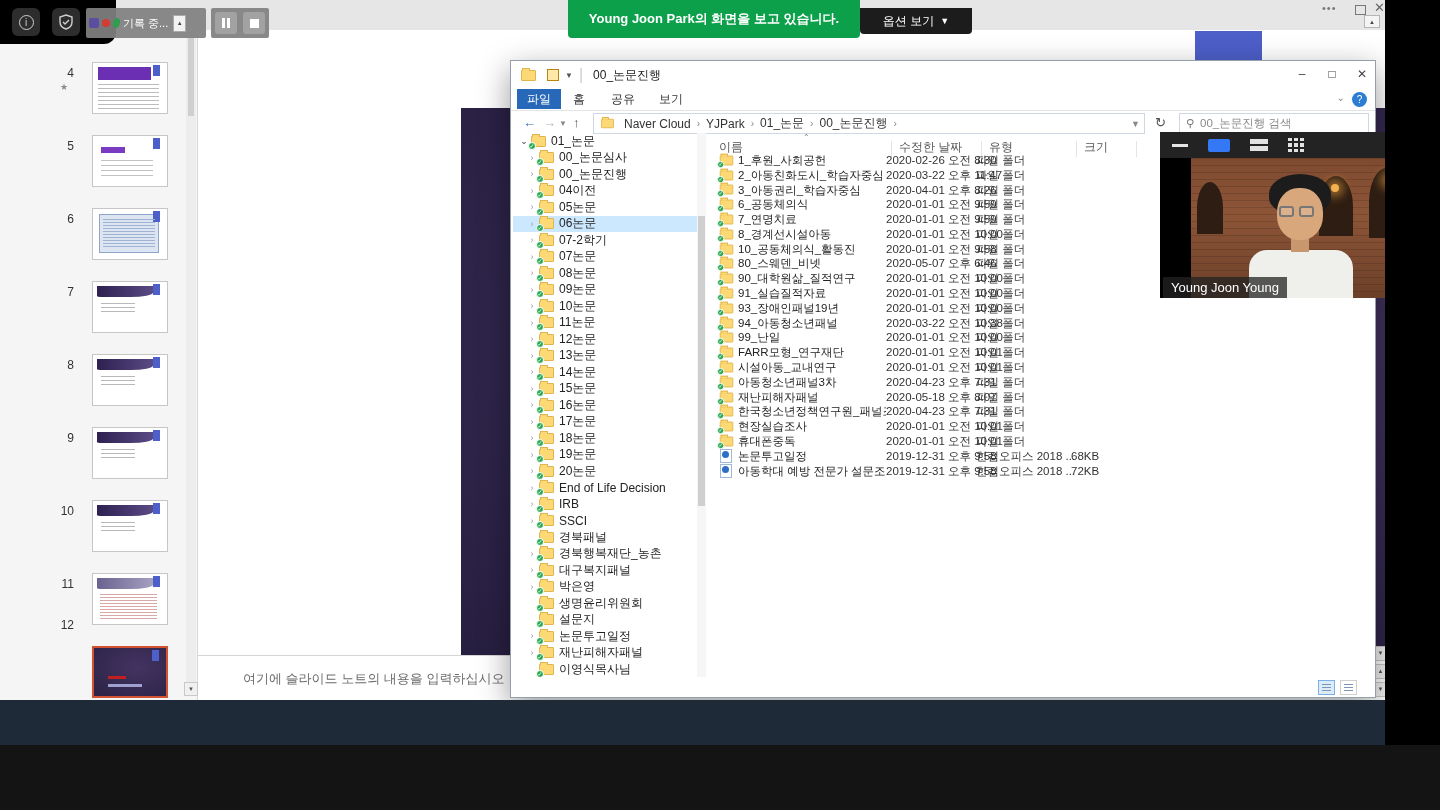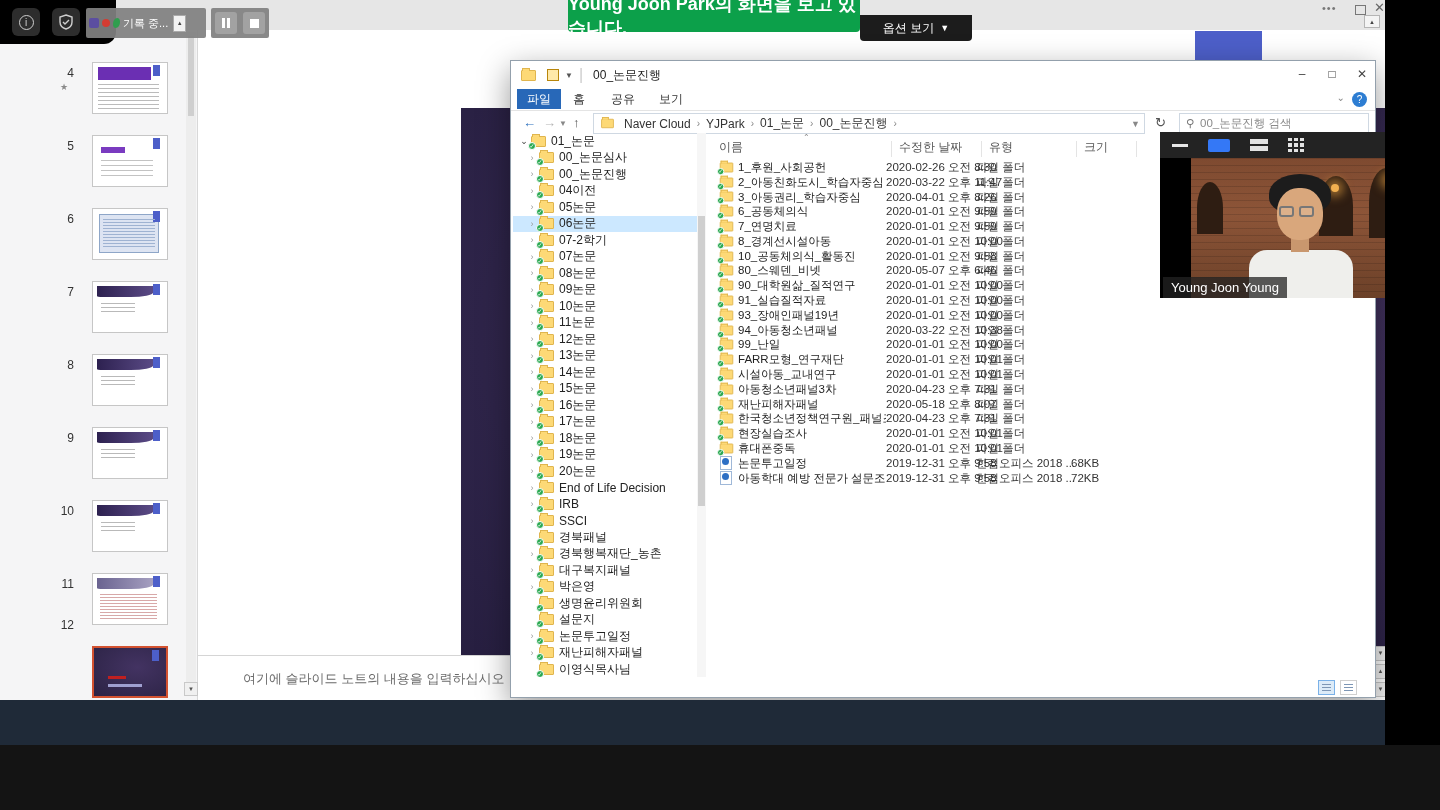--- a/index.html
+++ b/index.html
@@ -28,22 +28,22 @@
   .logo-p{width:10px;height:10px;background:#5b4ea0;border-radius:2px;}
   .logo-r{width:8px;height:8px;background:#d43c32;border-radius:50%;}
   .logo-g{width:7px;height:10px;background:#2f9e4e;border-radius:60% 40% 60% 40%;}
   #rec-label{color:#fff;font-size:11px;white-space:nowrap;}
   #rec-up{width:13px;height:17px;background:#f2f2f2;border:1px solid #aaa;font-size:6px;color:#444;text-align:center;line-height:15px;margin-left:2px;}
   #rec-ctrl{left:211px;top:8px;width:58px;height:30px;background:rgba(128,128,128,.93);border-radius:2px;display:flex;align-items:center;justify-content:center;gap:6px;}
   .rc-btn{width:22px;height:22px;background:#a2a2a2;border-radius:3px;position:relative;}
   .rc-pause::before,.rc-pause::after{content:"";position:absolute;top:6px;width:3px;height:10px;background:#fff;}
   .rc-pause::before{left:7px;} .rc-pause::after{left:12px;}
   .rc-stop::before{content:"";position:absolute;top:7px;left:7px;width:9px;height:9px;background:#fff;}
-  #green-bar{left:568px;top:0;width:292px;height:32px;background:#0ca04a;border-radius:0 0 4px 4px;display:flex;align-items:center;justify-content:center;color:#fff;font-size:18px;font-weight:bold;}
-  #opt-btn{left:860px;top:15px;width:112px;height:26px;background:#1c1c1c;border-radius:0 0 4px 4px;display:flex;align-items:center;justify-content:center;color:#fff;font-size:12px;gap:6px;}
+  #green-bar{left:568px;top:0;width:292px;height:38px;background:#0ca04a;border-radius:0 0 4px 4px;display:flex;align-items:center;justify-content:center;color:#fff;font-size:13px;font-weight:bold;}
+  #opt-btn{left:860px;top:8px;width:112px;height:26px;background:#1c1c1c;border-radius:0 0 4px 4px;display:flex;align-items:center;justify-content:center;color:#fff;font-size:12px;gap:6px;}
   #tr-dots{left:1322px;top:2px;color:#777;font-size:11px;letter-spacing:1px;}
   #tr-restore{left:1355px;top:5px;width:11px;height:10px;border:1.5px solid #777;}
   #tr-x{left:1374px;top:0px;color:#666;font-size:13px;}
   #tr-up{left:1364px;top:15px;width:16px;height:13px;background:#f4f4f4;border:1px solid #b5b5b5;font-size:6px;color:#444;text-align:center;line-height:12px;}
 
   
   #thumb-pane{left:0;top:30px;width:198px;height:670px;background:#f5f5f6;border-right:1px solid #d8d8d8;}
   .thumb-num{position:absolute;left:52px;width:22px;text-align:right;font-size:12px;color:#333;}
   .thumb-star{position:absolute;left:60px;font-size:9px;color:#8a8a8a;}
   .thumb{position:absolute;left:92px;width:76px;height:52px;background:#fff;border:1px solid #c6c6c6;overflow:hidden;}
@@ -98,21 +98,21 @@
   #tree{left:2px;top:72px;width:184px;height:544px;overflow:hidden;}
   .trow{display:flex;align-items:center;height:16.5px;font-size:12px;color:#222;white-space:nowrap;}
   .trow.sel{background:#cce8ff;}
   .tchev{width:10px;font-size:9px;color:#9a9a9a;text-align:center;flex:none;}
   .tchev.open{color:#404040;}
   .ficon{width:15px;height:11px;background:#fdd976;border:1px solid #e0b54e;border-radius:1px;position:relative;flex:none;margin:0 5px 0 2px;}
   .ficon::before{content:"";position:absolute;top:-3px;left:0;width:6px;height:2px;background:#fdd976;border:1px solid #e0b54e;border-bottom:none;}
   .fbadge{position:absolute;left:-4px;bottom:-4px;width:8px;height:8px;border-radius:50%;background:#2aa952;border:1px solid #fff;color:#fff;font-size:6px;line-height:7px;text-align:center;}
   #tree-scroll{left:186px;top:72px;width:9px;height:544px;background:#f6f6f6;}
   #tree-thumb{left:187px;top:155px;width:7px;height:290px;background:#cfcfcf;}
-  #files{left:196px;top:99px;right:2px;height:330px;}
+  #files{left:196px;top:92px;right:2px;height:330px;}
   .frow{position:relative;height:14.8px;display:flex;align-items:center;font-size:11.5px;color:#222;white-space:nowrap;}
   .frow .ficon{transform:scale(.9);margin:0 4px 0 12px;}
   .fname{width:148px;overflow:hidden;}
   .fdate{width:90px;color:#333;}
   .ftype{width:95px;color:#333;}
   .fsize{width:55px;text-align:left;color:#333;}
   .hicon{width:12px;height:14px;background:#fff;border:1px solid #9fb8d8;position:relative;flex:none;margin:0 6px 0 13px;}
   .hicon::before{content:"";position:absolute;left:1px;top:1px;width:7px;height:7px;background:#2d6fc4;border-radius:50%;}
   #ex-status{left:0;right:0;top:616px;height:21px;border-top:1px solid #e0e0e0;font-size:12px;color:#444;display:flex;align-items:center;padding-left:8px;}
   .viewtog{position:absolute;top:619px;width:17px;height:15px;border:1px solid #cfcfcf;background:#fff;}

